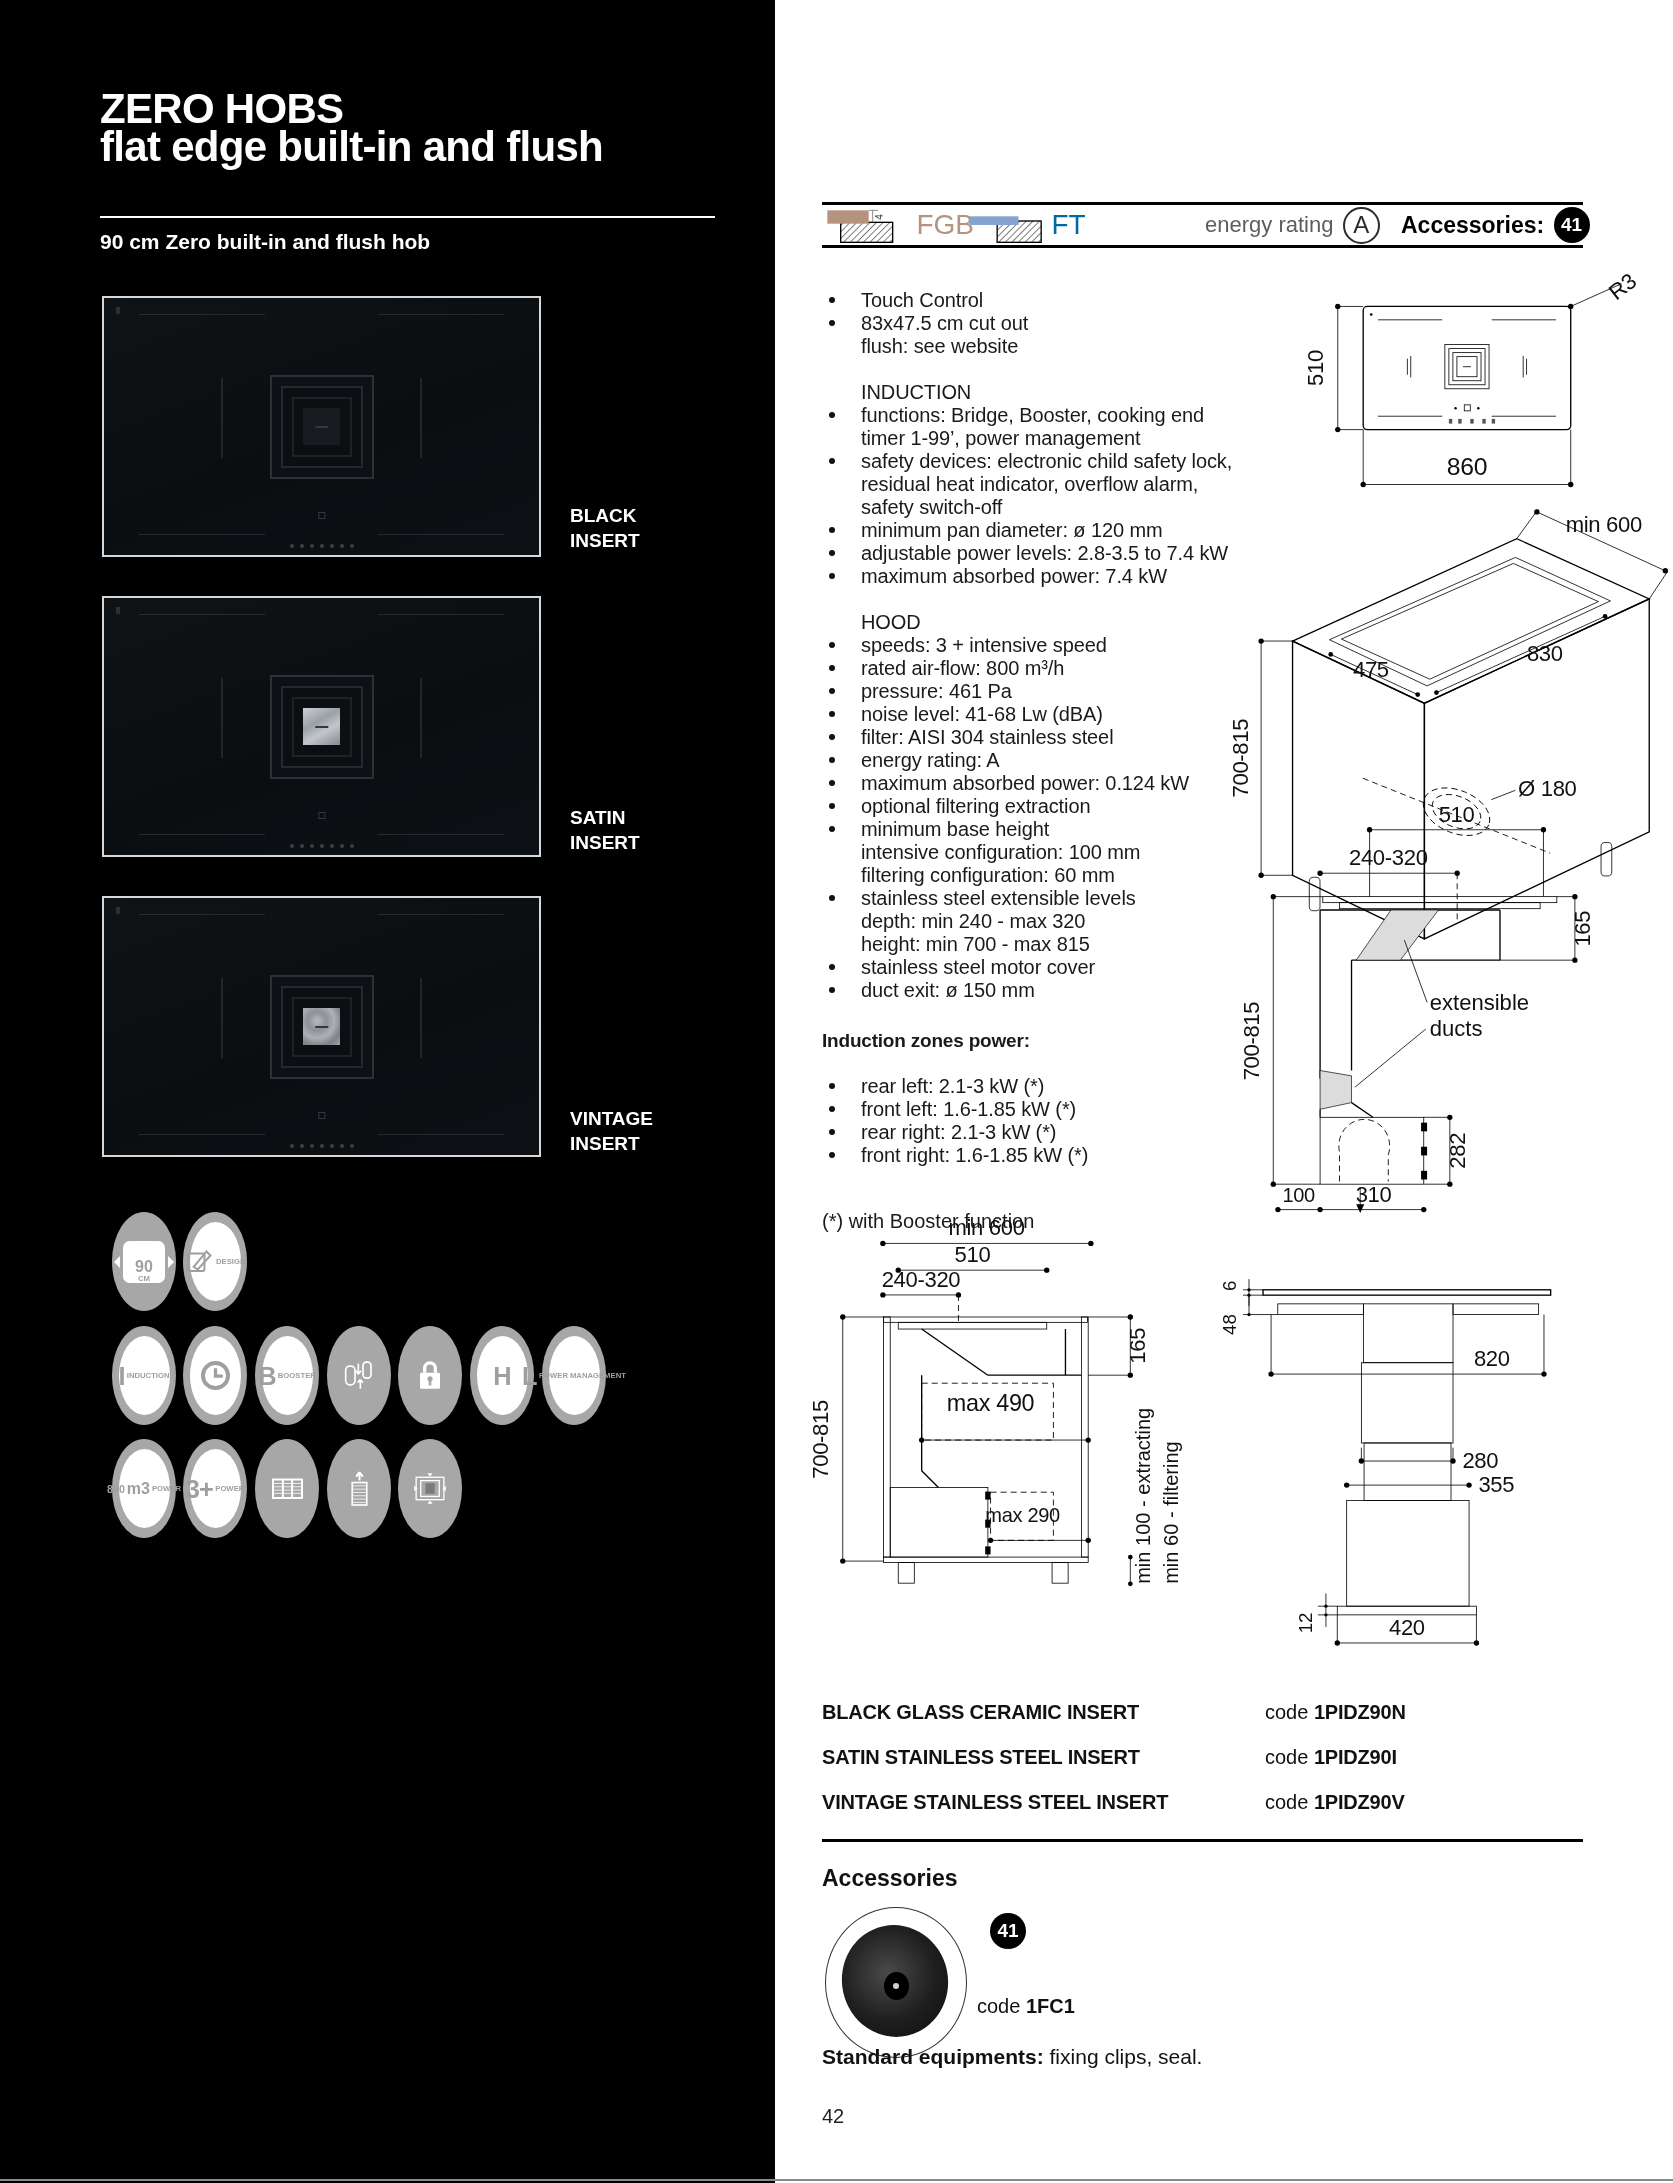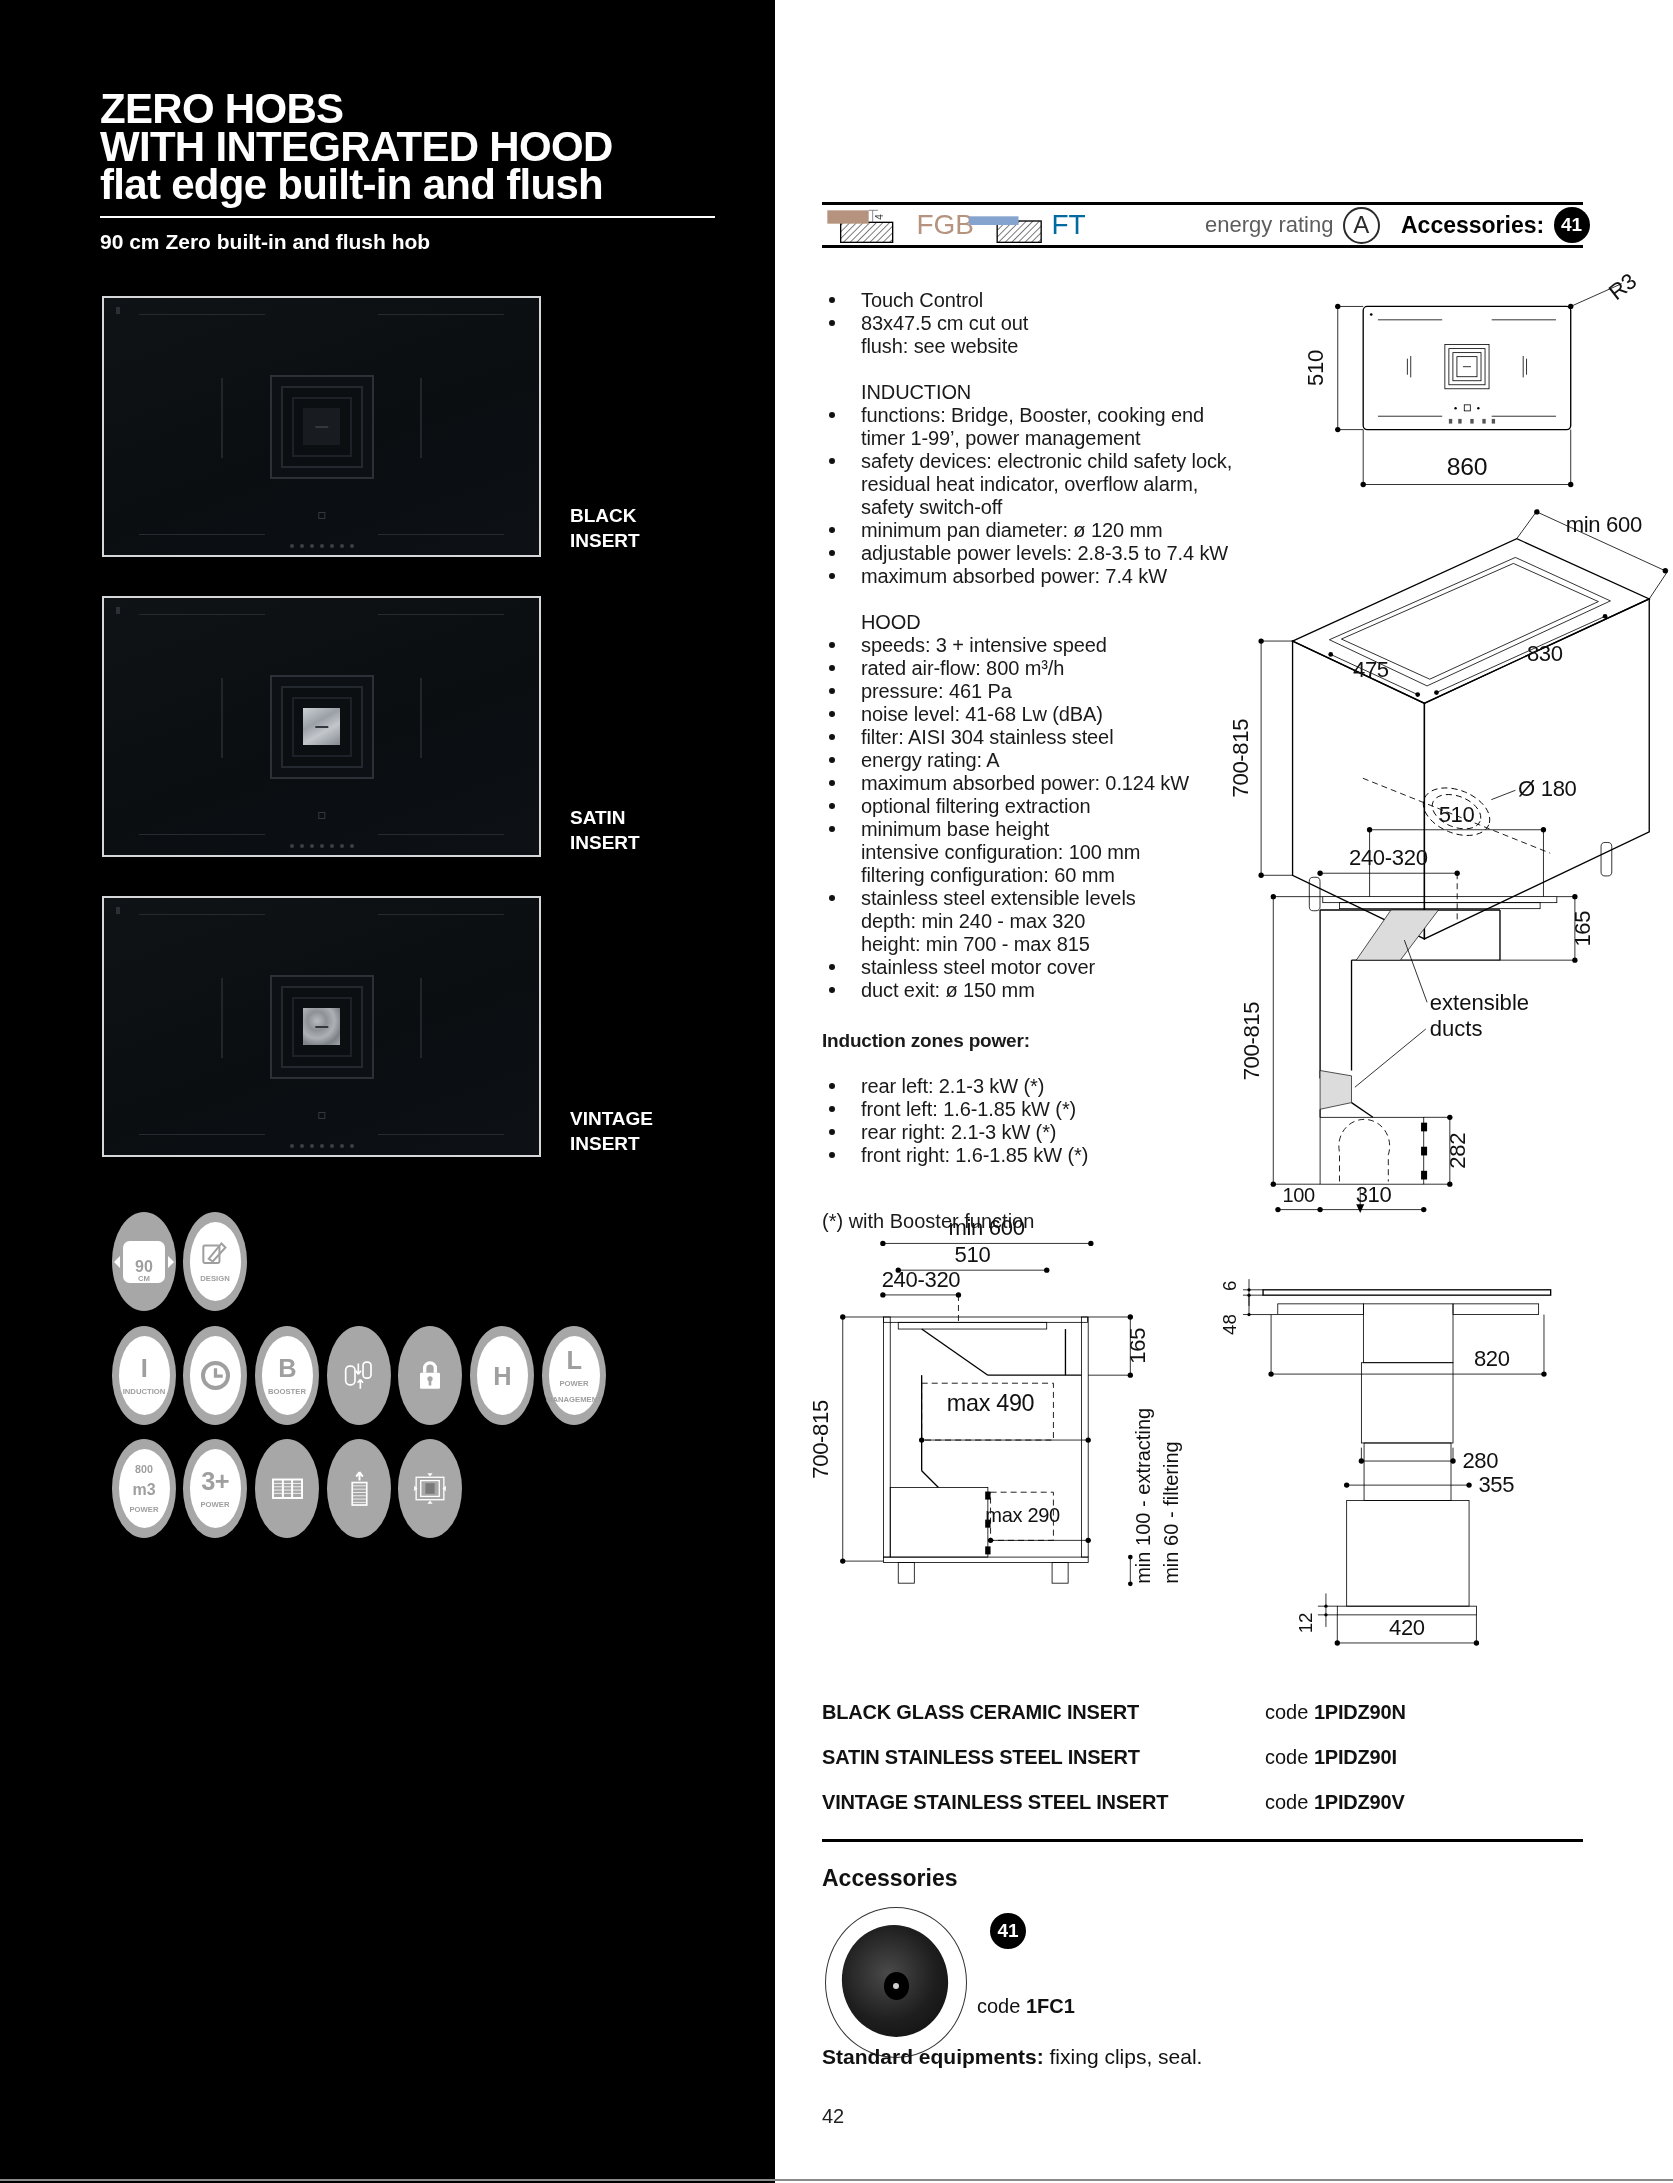--- a/index.html
+++ b/index.html
@@ -30,21 +30,21 @@
   .core::after{content:"";position:absolute;left:50%;top:50%;transform:translate(-50%,-50%);width:13.4px;height:2px;background:#33383e}
   .hob.black .core{background:#181c20}
   .hob.satin .core{background:linear-gradient(150deg,#ccd0d5 0%,#9aa0a6 38%,#c3c7cc 62%,#83898f 100%)}
   .hob.vintage .core{background:radial-gradient(circle at 38% 35%,#b8bcc1 0%,#8d9297 28%,#adb1b6 52%,#7c8187 76%,#a3a7ac 100%)}
   .hob .ctrl{position:absolute;left:50%;bottom:6.7px;transform:translateX(-50%);display:flex;gap:6px}
   .hob .ctrl i{width:4px;height:4px;border-radius:50%;background:#3c4147}
   .hob .dot-c{position:absolute;left:50%;bottom:36px;transform:translateX(-50%);width:5.4px;height:5.4px;border:0.7px solid #33383e}
   .hob-label{position:absolute;left:570px;font-weight:bold;font-size:19px;line-height:25px;color:#fff}
   
   .badge{position:absolute;width:64px;height:99px;border-radius:50%;background:#a7a7a7;display:flex;align-items:center;justify-content:center}
-  .badge .disc{width:51px;height:79px;border-radius:50%;background:#fff;display:flex;flex-direction:column;align-items:center;justify-content:center;color:#9f9f9f;text-align:center;gap:8px}
+  .badge .disc{width:51px;height:79px;border-radius:50%;background:#fff;display:flex;flex-direction:row;align-items:center;justify-content:center;color:#9f9f9f;text-align:center;gap:2px}
   .badge.solid .disc{background:none;color:#fff}
   .bbig{font-weight:bold;font-size:25.4px;line-height:24px;letter-spacing:-0.7px}
   .bmid{font-weight:bold;font-size:16px;line-height:16px}
   .bs1{font-size:10.7px;line-height:10px;font-weight:bold}
   .bcap{font-size:7.7px;line-height:8px;font-weight:bold;letter-spacing:0}
   .sqwrap{position:relative;width:42px;height:42px;background:#fff;border-radius:6.7px;display:flex;flex-direction:column;align-items:center;justify-content:flex-end;color:#9f9f9f}
   .sqwrap .tri{position:absolute;top:50%;transform:translateY(-50%);width:0;height:0;border-top:6px solid transparent;border-bottom:6px solid transparent}
   .sqwrap .tri.l{left:-9.4px;border-right:6.7px solid #fff}
   .sqwrap .tri.r{right:-9.4px;border-left:6.7px solid #fff}
   
@@ -90,21 +90,20 @@
   .dashln{stroke:#000;stroke-width:1.3;fill:none;stroke-dasharray:9 6}
   .shade{fill:#dcdcdc;stroke:#000;stroke-width:1}
   .ddot{fill:#000}
 </style>
 </head>
 <body>
 
 <div class="left-col">
   <div class="title">
     <div>ZERO HOBS</div>
-    <div>WITH INTEGRATED HOOD</div>
     <div>flat edge built-in and flush</div>
   </div>
   <div class="title-rule"></div>
   <div class="subtitle">90 cm Zero built-in and flush hob</div>
 
   <div class="hob black" style="top:296px">
     <span class="logo-dot"></span>
     <span class="zl tl"></span>
       <span class="zl tr"></span>
     <span class="zl bl"></span>

